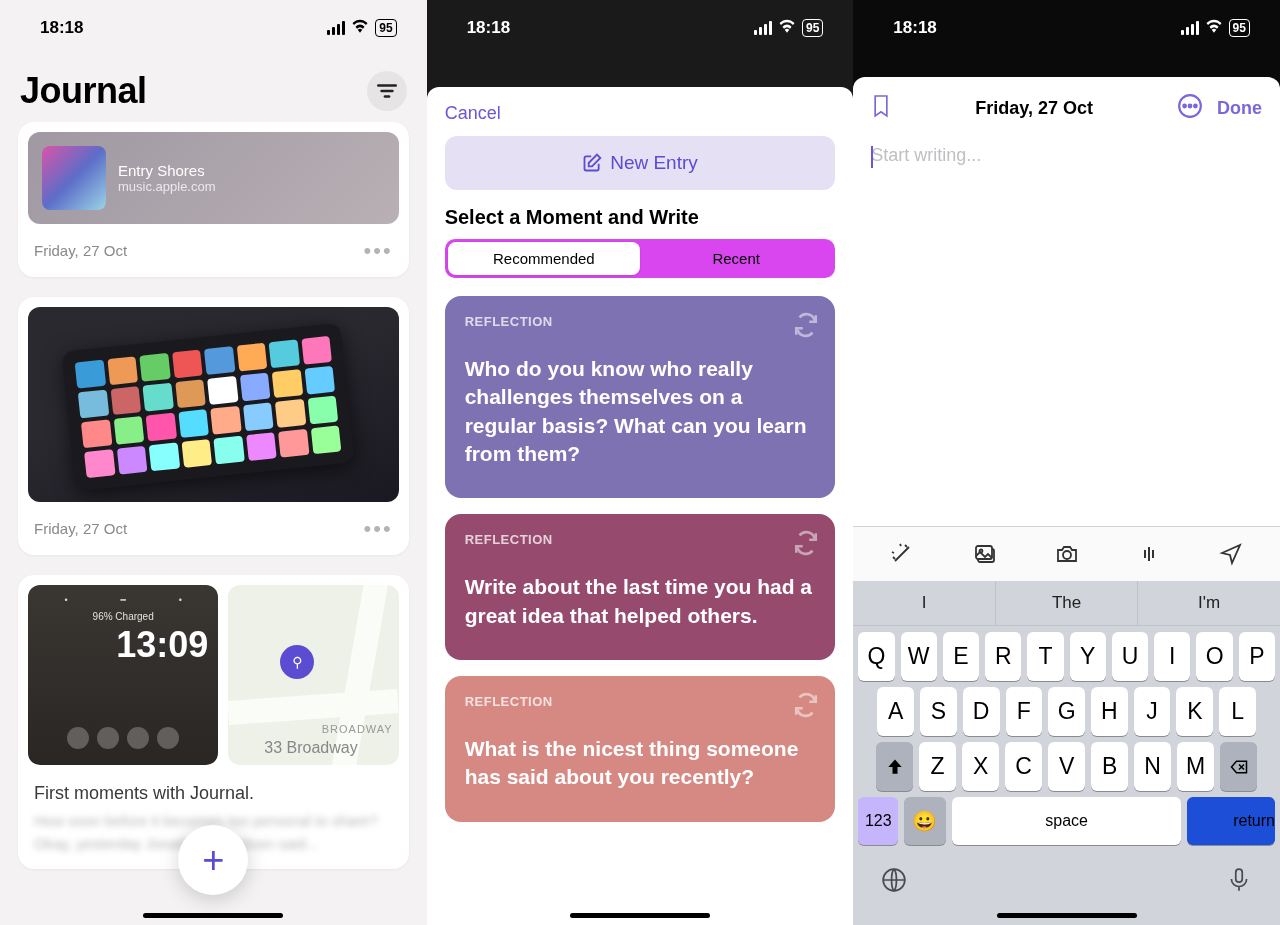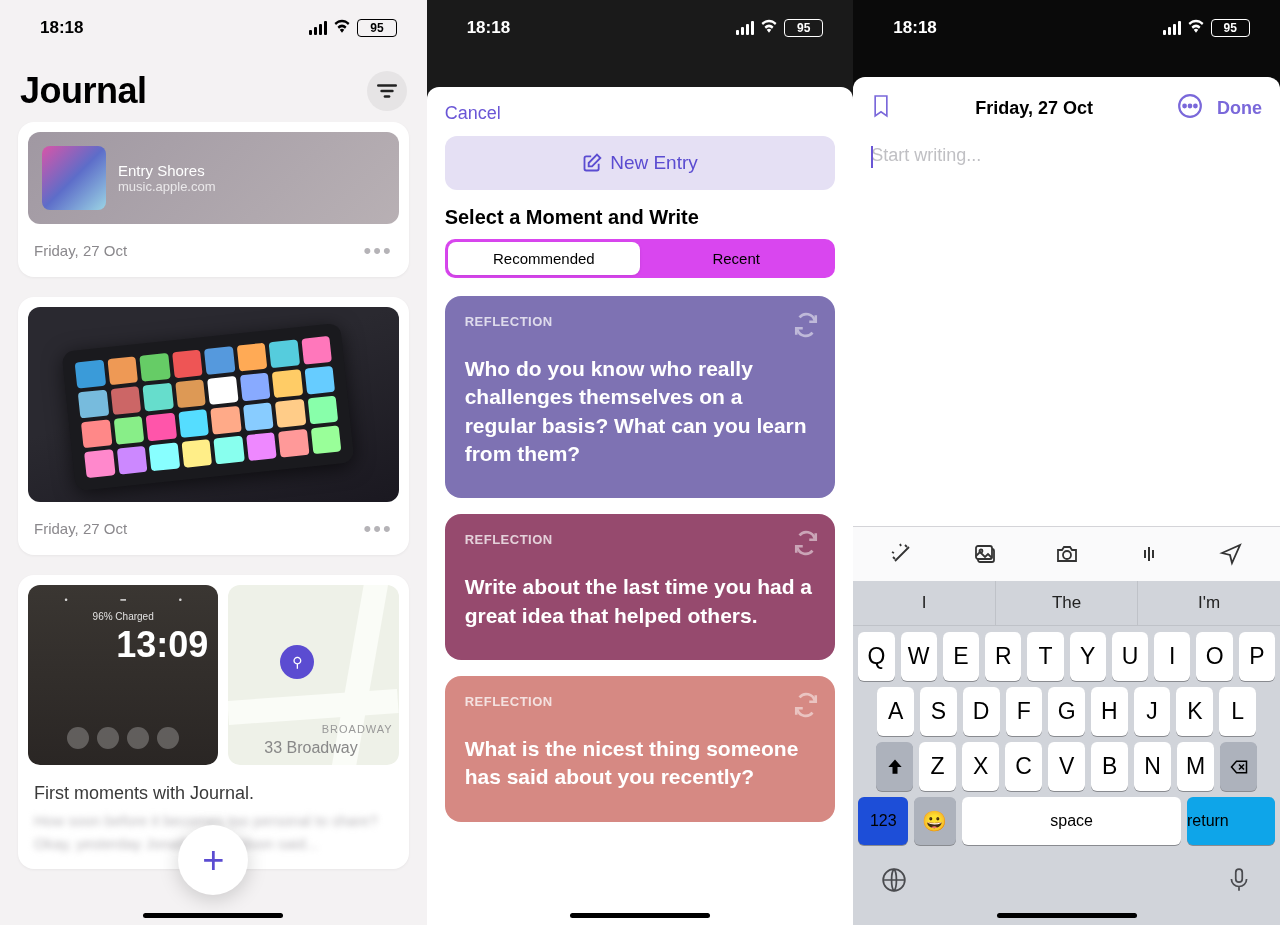--- a/index.html
+++ b/index.html
@@ -10,21 +10,21 @@
 .screen3 { background: #0a0a0a; }
 
 
 .status-bar { height: 55px; display: flex; align-items: center; justify-content: space-between; padding: 0 30px 0 40px; font-weight: 600; font-size: 17px; }
 .status-bar.light { color: #fff; }
 .status-right { display: flex; align-items: center; gap: 6px; }
 .signal { display: flex; align-items: flex-end; gap: 2px; }
 .signal span { width: 3px; background: currentColor; border-radius: 1px; }
 .signal span:nth-child(1){height:5px} .signal span:nth-child(2){height:8px} .signal span:nth-child(3){height:11px} .signal span:nth-child(4){height:14px}
 .wifi svg { width: 18px; height: 14px; }
-.batt { border: 1px solid currentColor; border-radius: 4px; padding: 1px 12px; font-size: 12px; font-weight: 700; position: relative; }
+.batt { border: 1px solid currentColor; border-radius: 4px; padding: 1px 3px; font-size: 12px; font-weight: 700; position: relative; }
 
 
 .s1-header { display: flex; align-items: center; justify-content: space-between; padding: 15px 20px 10px; }
 .s1-title { font-size: 36px; font-weight: 800; letter-spacing: -0.5px; }
 .filter-btn { width: 40px; height: 40px; border-radius: 50%; background: #e6e4e5; display: flex; align-items: center; justify-content: center; }
 .filter-btn svg { width: 20px; height: 14px; }
 
 .s1-content { flex: 1; overflow: hidden; padding: 0 18px; }
 .card { background: #fff; border-radius: 16px; margin-bottom: 20px; box-shadow: 0 1px 3px rgba(0,0,0,0.05); overflow: hidden; }
 .card-media { padding: 10px 10px 0; }
@@ -95,24 +95,24 @@
 .sugg span{flex:1;text-align:center;padding:12px 0;font-size:17px;color:#222;border-right:1px solid #bfc2c8;}
 .sugg span:last-child{border:none;}
 .krow{display:flex;gap:6px;padding:6px 5px 0;justify-content:center;}
 .key{background:#fff;border-radius:6px;box-shadow:0 1px 0 #898b90;flex:1;text-align:center;padding:11px 0;font-size:23px;max-width:37px;}
 .krow2 .key{max-width:37px;}
 .krow2{padding-left:24px;padding-right:24px;}
 .krow3 .key{max-width:37px;}
 .key-wide{background:#adb2bc;max-width:48px;display:flex;align-items:center;justify-content:center;}
 .key-wide svg{width:20px;height:20px;}
 .krow4{display:flex;gap:6px;padding:6px 5px 8px;}
-.k-123{background:#1d4ed8;border-radius:6px;box-shadow:0 1px 0 #898b90;width:50px;text-align:center;padding:15px 0;font-size:16px;}
+.k-123{background:#c4b5fd;border-radius:6px;box-shadow:0 1px 0 #898b90;width:40px;text-align:center;padding:15px 0;font-size:16px;}
 .k-emoji{background:#adb2bc;border-radius:6px;box-shadow:0 1px 0 #898b90;width:42px;display:flex;align-items:center;justify-content:center;font-size:20px;}
 .k-space{background:#fff;border-radius:6px;box-shadow:0 1px 0 #898b90;flex:1;text-align:center;padding:15px 0;font-size:16px;}
-.k-return{background:#0ea5e9;border-radius:6px;box-shadow:0 1px 0 #898b90;width:88px;text-align:left;padding:15px 0;font-size:16px;}
+.k-return{background:#1d4ed8;border-radius:6px;box-shadow:0 1px 0 #898b90;width:88px;text-align:right;padding:15px 0;font-size:16px;}
 .kb-bottom{display:flex;justify-content:space-between;padding:14px 28px 28px;}
 .kb-bottom svg{width:26px;height:26px;color:#4a4b4f;}
 </style>
 </head>
 <body>
 
 <div class="screen screen1">
   <div class="status-bar">
     <span>18:18</span>
     <div class="status-right">

